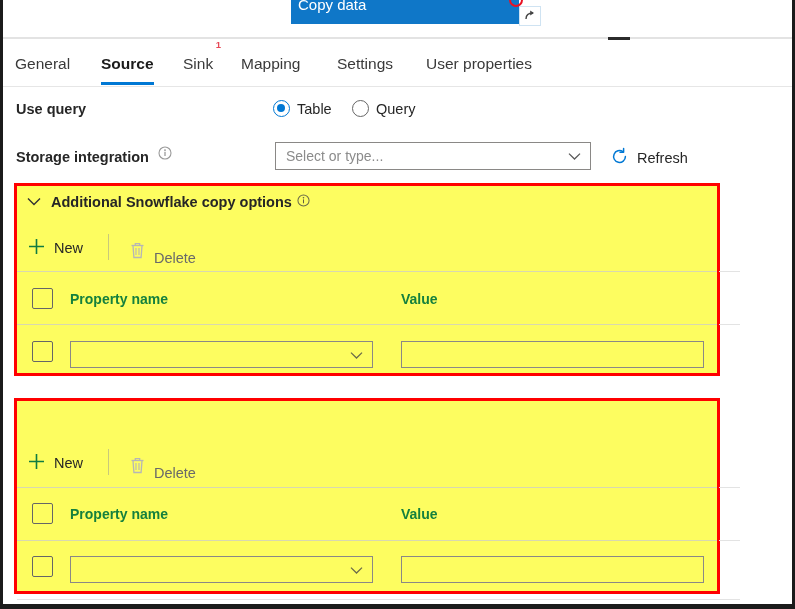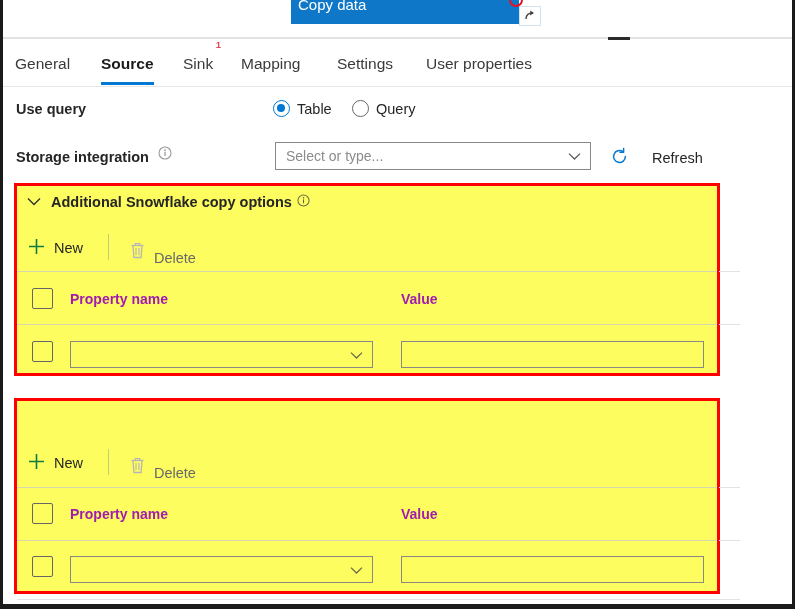--- a/index.html
+++ b/index.html
@@ -216,21 +216,21 @@
   
   .refresh {
     position: absolute;
     display: flex;
     align-items: center;
     font-size: 14.5px;
     color: #262626;
     cursor: pointer;
     white-space: nowrap;
   }
-  .refresh .rtext { margin-left: 23px; }
+  .refresh .rtext { margin-left: 8px; }
 
   
   .hl-section {
     position: absolute;
     box-sizing: border-box;
     border: 3px solid #ff0000;
     background: #fdfd60;
   }
   .sec-head {
     position: absolute;
@@ -277,21 +277,21 @@
     box-sizing: border-box;
     border: 1px solid #666;
     background: transparent;
     border-radius: 2px;
     cursor: pointer;
   }
   .colhead {
     position: absolute;
     font-size: 14px;
     font-weight: bold;
-    color: #a21caf;
+    color: #15803d;
     white-space: nowrap;
   }
 </style>
 </head>
 <body>
 
 <div id="screen">
 
   <div class="frame-left"></div>
   <div class="frame-right"></div>

